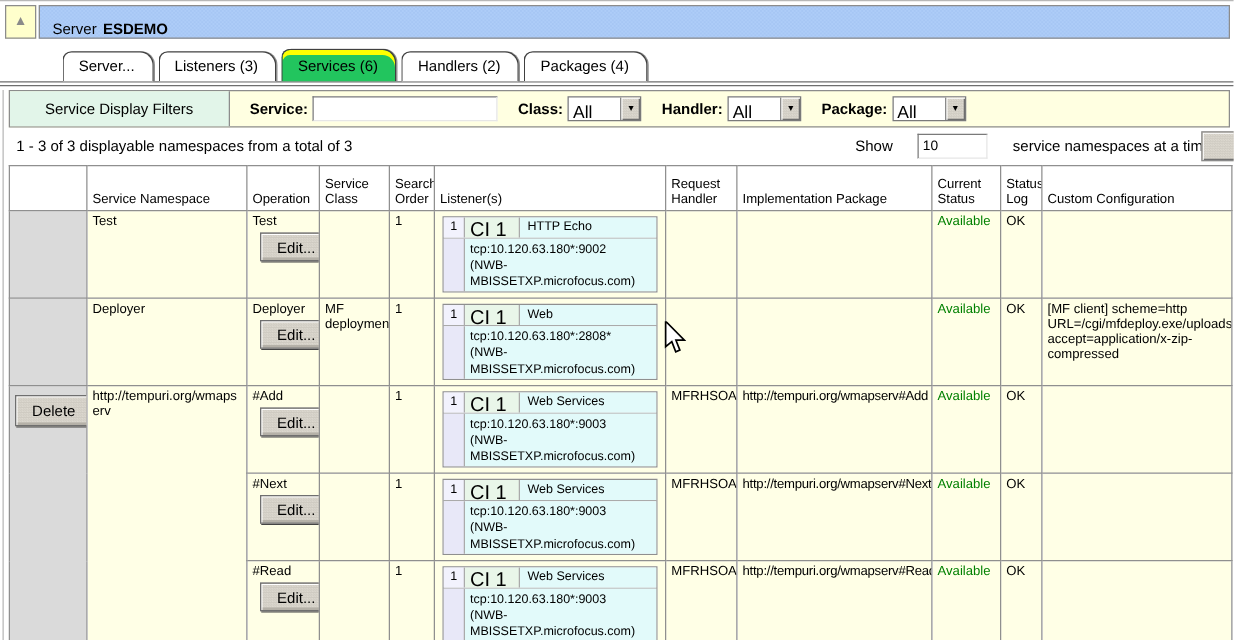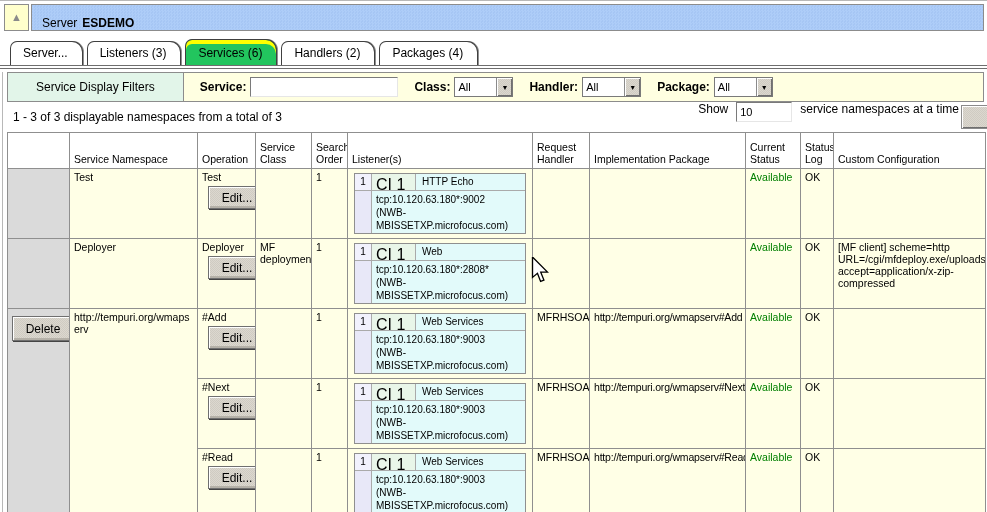--- a/index.html
+++ b/index.html
@@ -8,40 +8,40 @@
   .page { position:relative; width:987px; height:512px; overflow:hidden; background:#fff; border-top:1px solid #b8b8b8; }
 
   
   .titlebar { display:flex; gap:2px; margin:3px 3px 0 4px; height:27px; }
   .collapse-cell { width:25px; background:#ffffcc; border:1px solid #8c8c8c; display:flex; align-items:center; justify-content:center; cursor:default; }
   .tri { color:#8a8a8a; font-size:11px; line-height:1; }
   .title-blue { flex:1; background:#abcaf6; background-image:repeating-conic-gradient(#aecdf8 0 25%, #a6c6f4 0 50%); background-size:3px 3px; border:1px solid #8c8c8c; display:flex; align-items:flex-end; padding-left:10px; font-size:12px; }
   .title-blue b { margin-left:5px; font-size:12px; }
 
   
-  .tabrow { display:flex; align-items:flex-end; gap:4px; padding:10px 0 0 10px; height:34px; }
+  .tabrow { display:flex; align-items:flex-end; gap:4px; padding:10px 0 0 10px; height:34px;margin-left:40px; }
   .tab { position:relative; height:24px; background:#fff; border:1px solid #404040; border-bottom:none; border-radius:7px 11px 0 0; padding:4px 14px 0 12px; font-size:12px; box-shadow:1px 0 0 #909090; cursor:default; }
   .tab.active { background:#22c55e; box-shadow:inset 0 4px 0 #ffff00, 1px 0 0 #909090; padding-top:6px; height:26px; }
   .tabrule { height:4px; border-top:1px solid #6e6e6e; border-bottom:1px solid #6e6e6e; background:#fff; }
 
   .content { margin-left:2px; border-left:1px solid #b8b8b8; padding-left:3px; }
 
   
   .filterbar { margin:3px 3px 0 1px; height:30px; background:#ffffe1; border:1px solid #8c8c8c; display:flex; align-items:center; }
   .filter-title { align-self:stretch; display:flex; align-items:center; padding:0 28px; background:#e2f5e9; border-right:1px solid #8c8c8c; font-size:12px; }
   .flabel { font-weight:bold; font-size:12px; margin:0 4px 0 16px; }
   .txt { height:20px; border:1px solid #7a7a7a; border-right-color:#e6e6e6; border-bottom-color:#e6e6e6; background:#fff; font-family:"Liberation Sans",sans-serif; font-size:11px; padding:0 3px; }
   .svc-input { width:148px; }
   .combo { display:flex; width:59px; height:20px; border:1px solid #7a7a7a; background:#fff; align-items:stretch; cursor:default; }
-  .combo-val { flex:1; padding:3px 0 0 3px; font-size:11px; }
+  .combo-val { flex:1; padding:3px 0 0 3px; font-size:14px; }
   .combo-btn { width:16px; background:#d7d3ca; background-image:repeating-conic-gradient(#dcd8cf 0 25%, #cfcbc2 0 50%); background-size:2px 2px; border-left:1px solid #8a8a8a; box-shadow:inset 1px 1px 0 #fff, inset -1px -1px 0 #6f6f6f; display:flex; align-items:center; justify-content:center; font-size:7px; color:#000; }
 
   
   .inforow { position:relative; height:30px; display:flex; align-items:center; padding-left:7px; font-size:12px; }
-  .info-right { position:absolute; right:28px; top:0; height:30px; display:flex; gap:8px; font-size:12px; }
+  .info-right { position:absolute; right:18px; top:0; height:30px; display:flex; align-items:center; gap:20px; font-size:12px; }
   .show-input { width:56px; }
   .partial-btn { position:absolute; right:-6px; top:3px; width:32px; height:24px; background:#d7d3ca; background-image:repeating-conic-gradient(#dcd8cf 0 25%, #cfcbc2 0 50%); background-size:2px 2px; border:1px solid #8a8a8a; box-shadow:inset 1px 1px 0 #fff, inset -1px -1px 0 #6f6f6f; }
 
   
   table.svc { border-collapse:collapse; table-layout:fixed; width:978px; margin-left:1px; }
   table.svc th, table.svc td { border:1px solid #8f8f8f; padding:2px 4px; font-size:10.5px; font-weight:normal; text-align:left; vertical-align:top; overflow:hidden; }
   table.svc th { background:#fff; vertical-align:bottom; padding-bottom:3px; height:36px; }
   th.gray, td.action-cell { background:#dadada; }
   tr.data { height:50px; }
   tr.data td { background:#ffffe6; }

